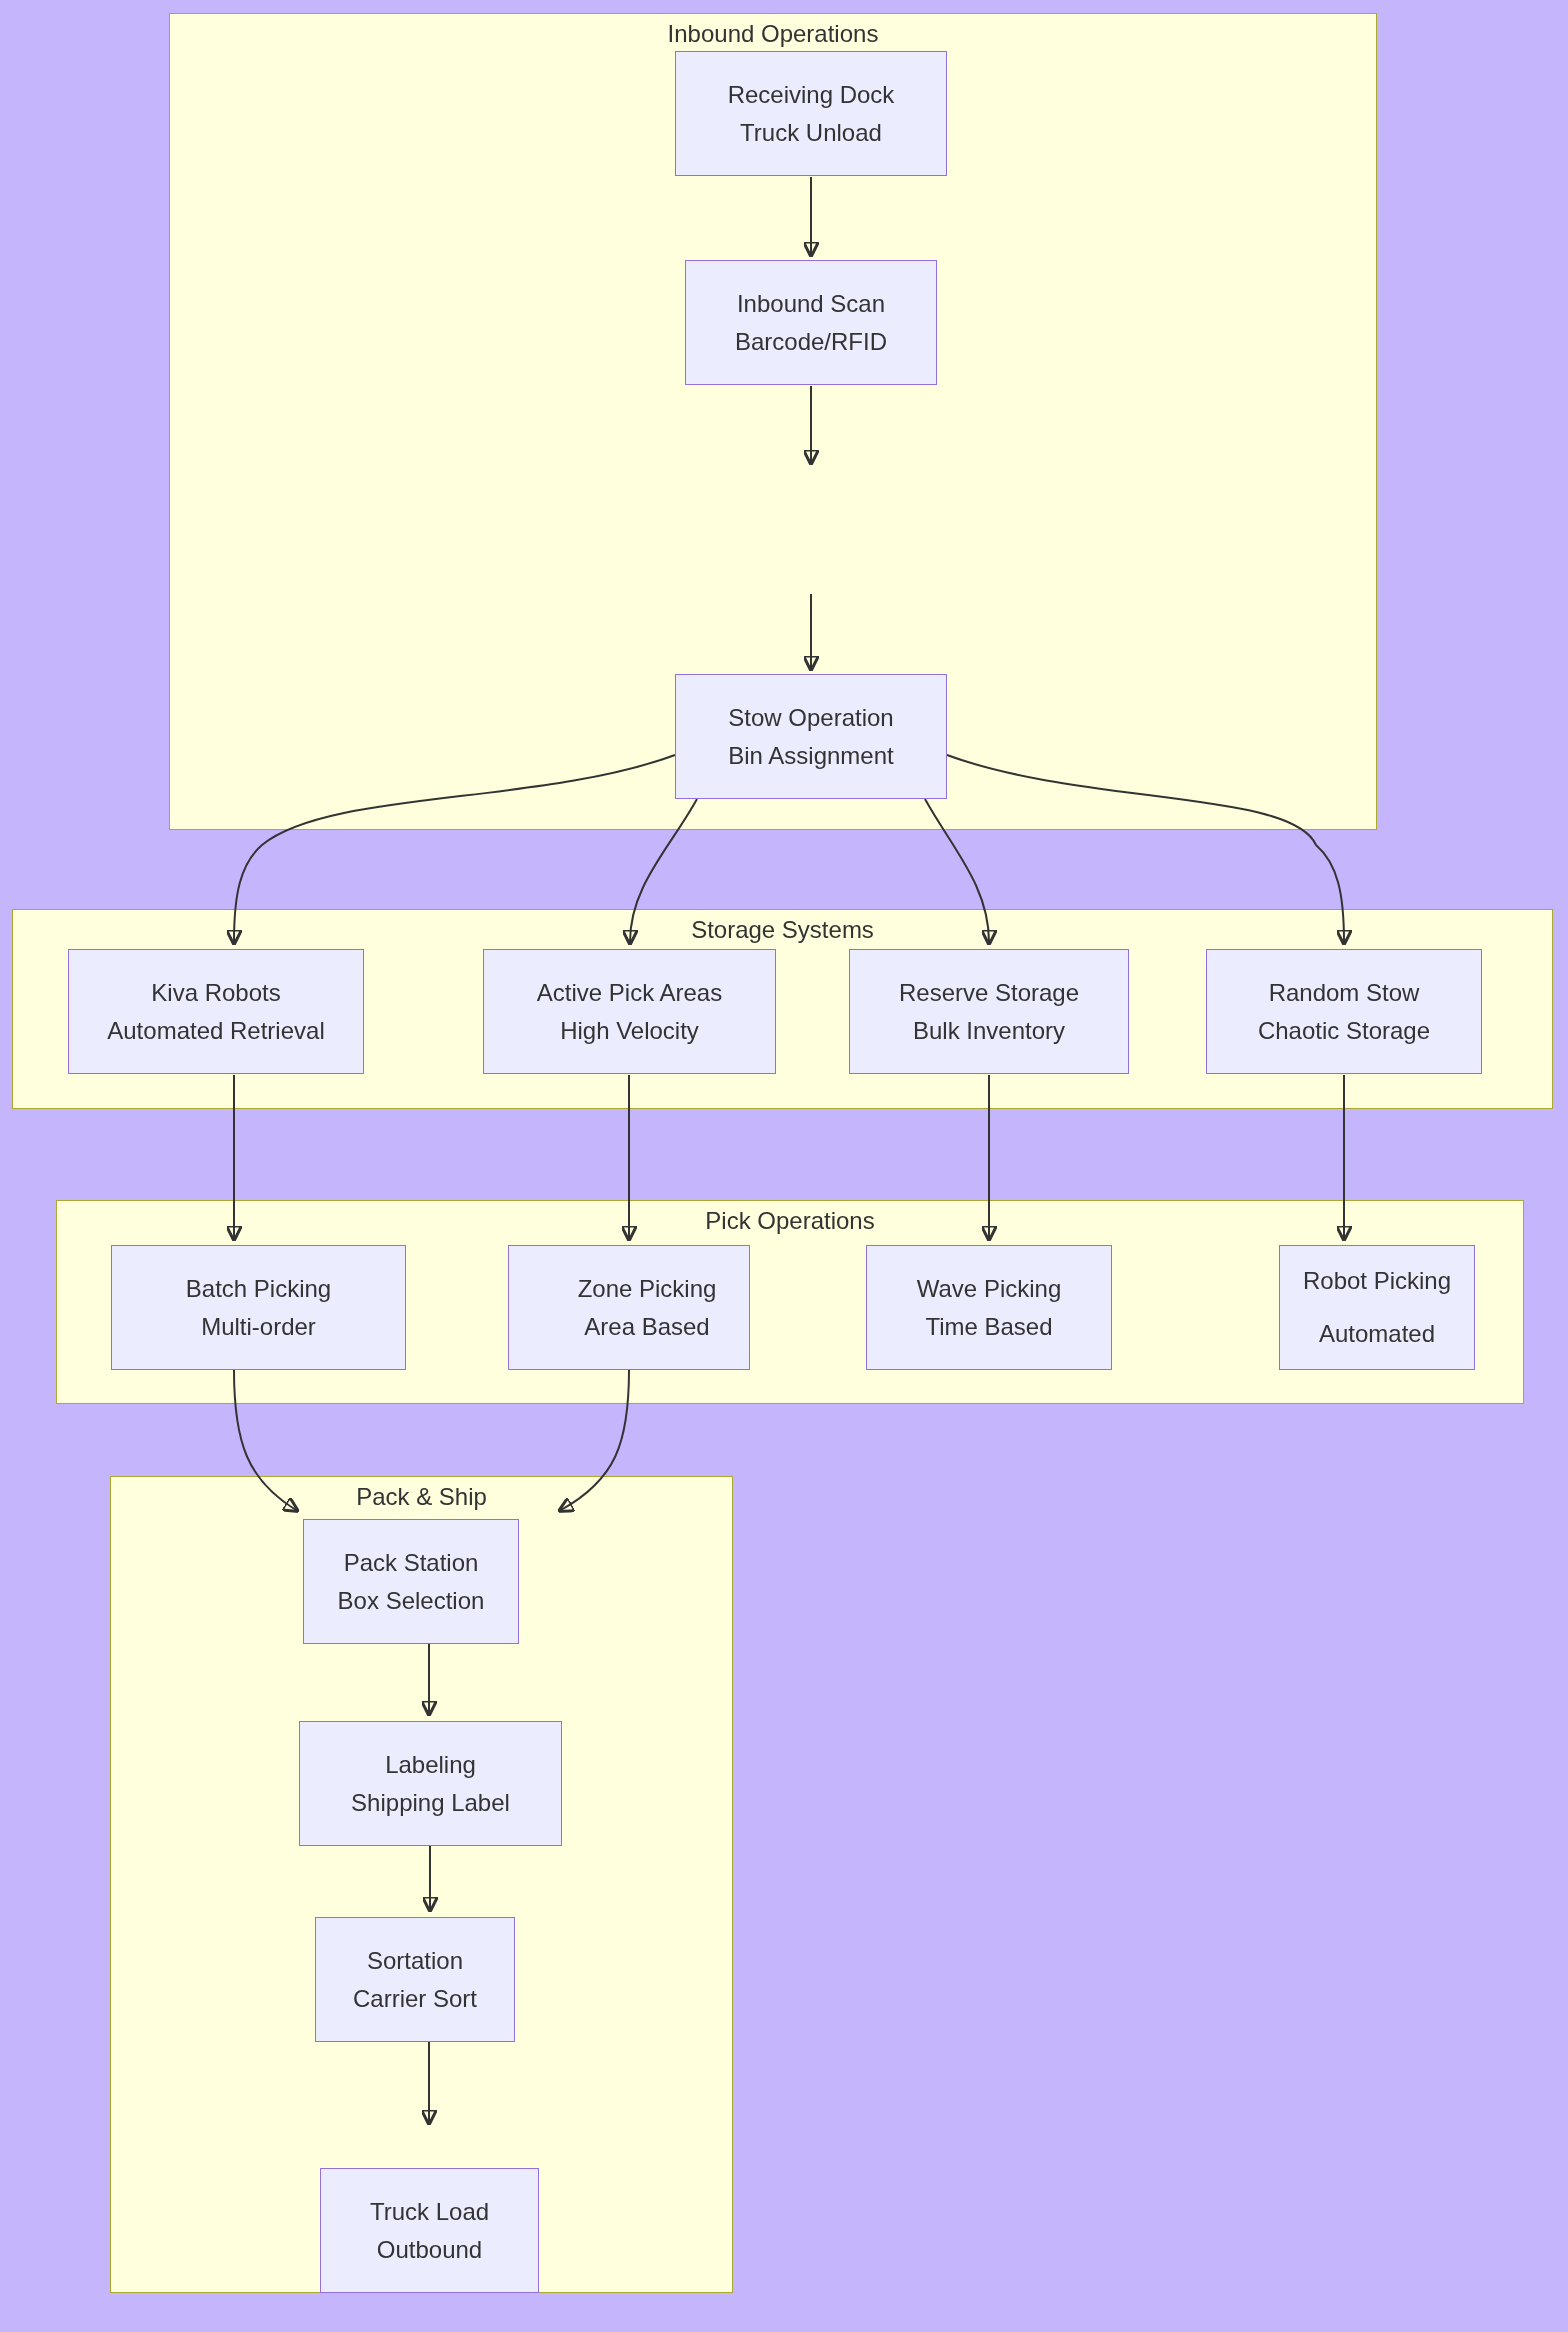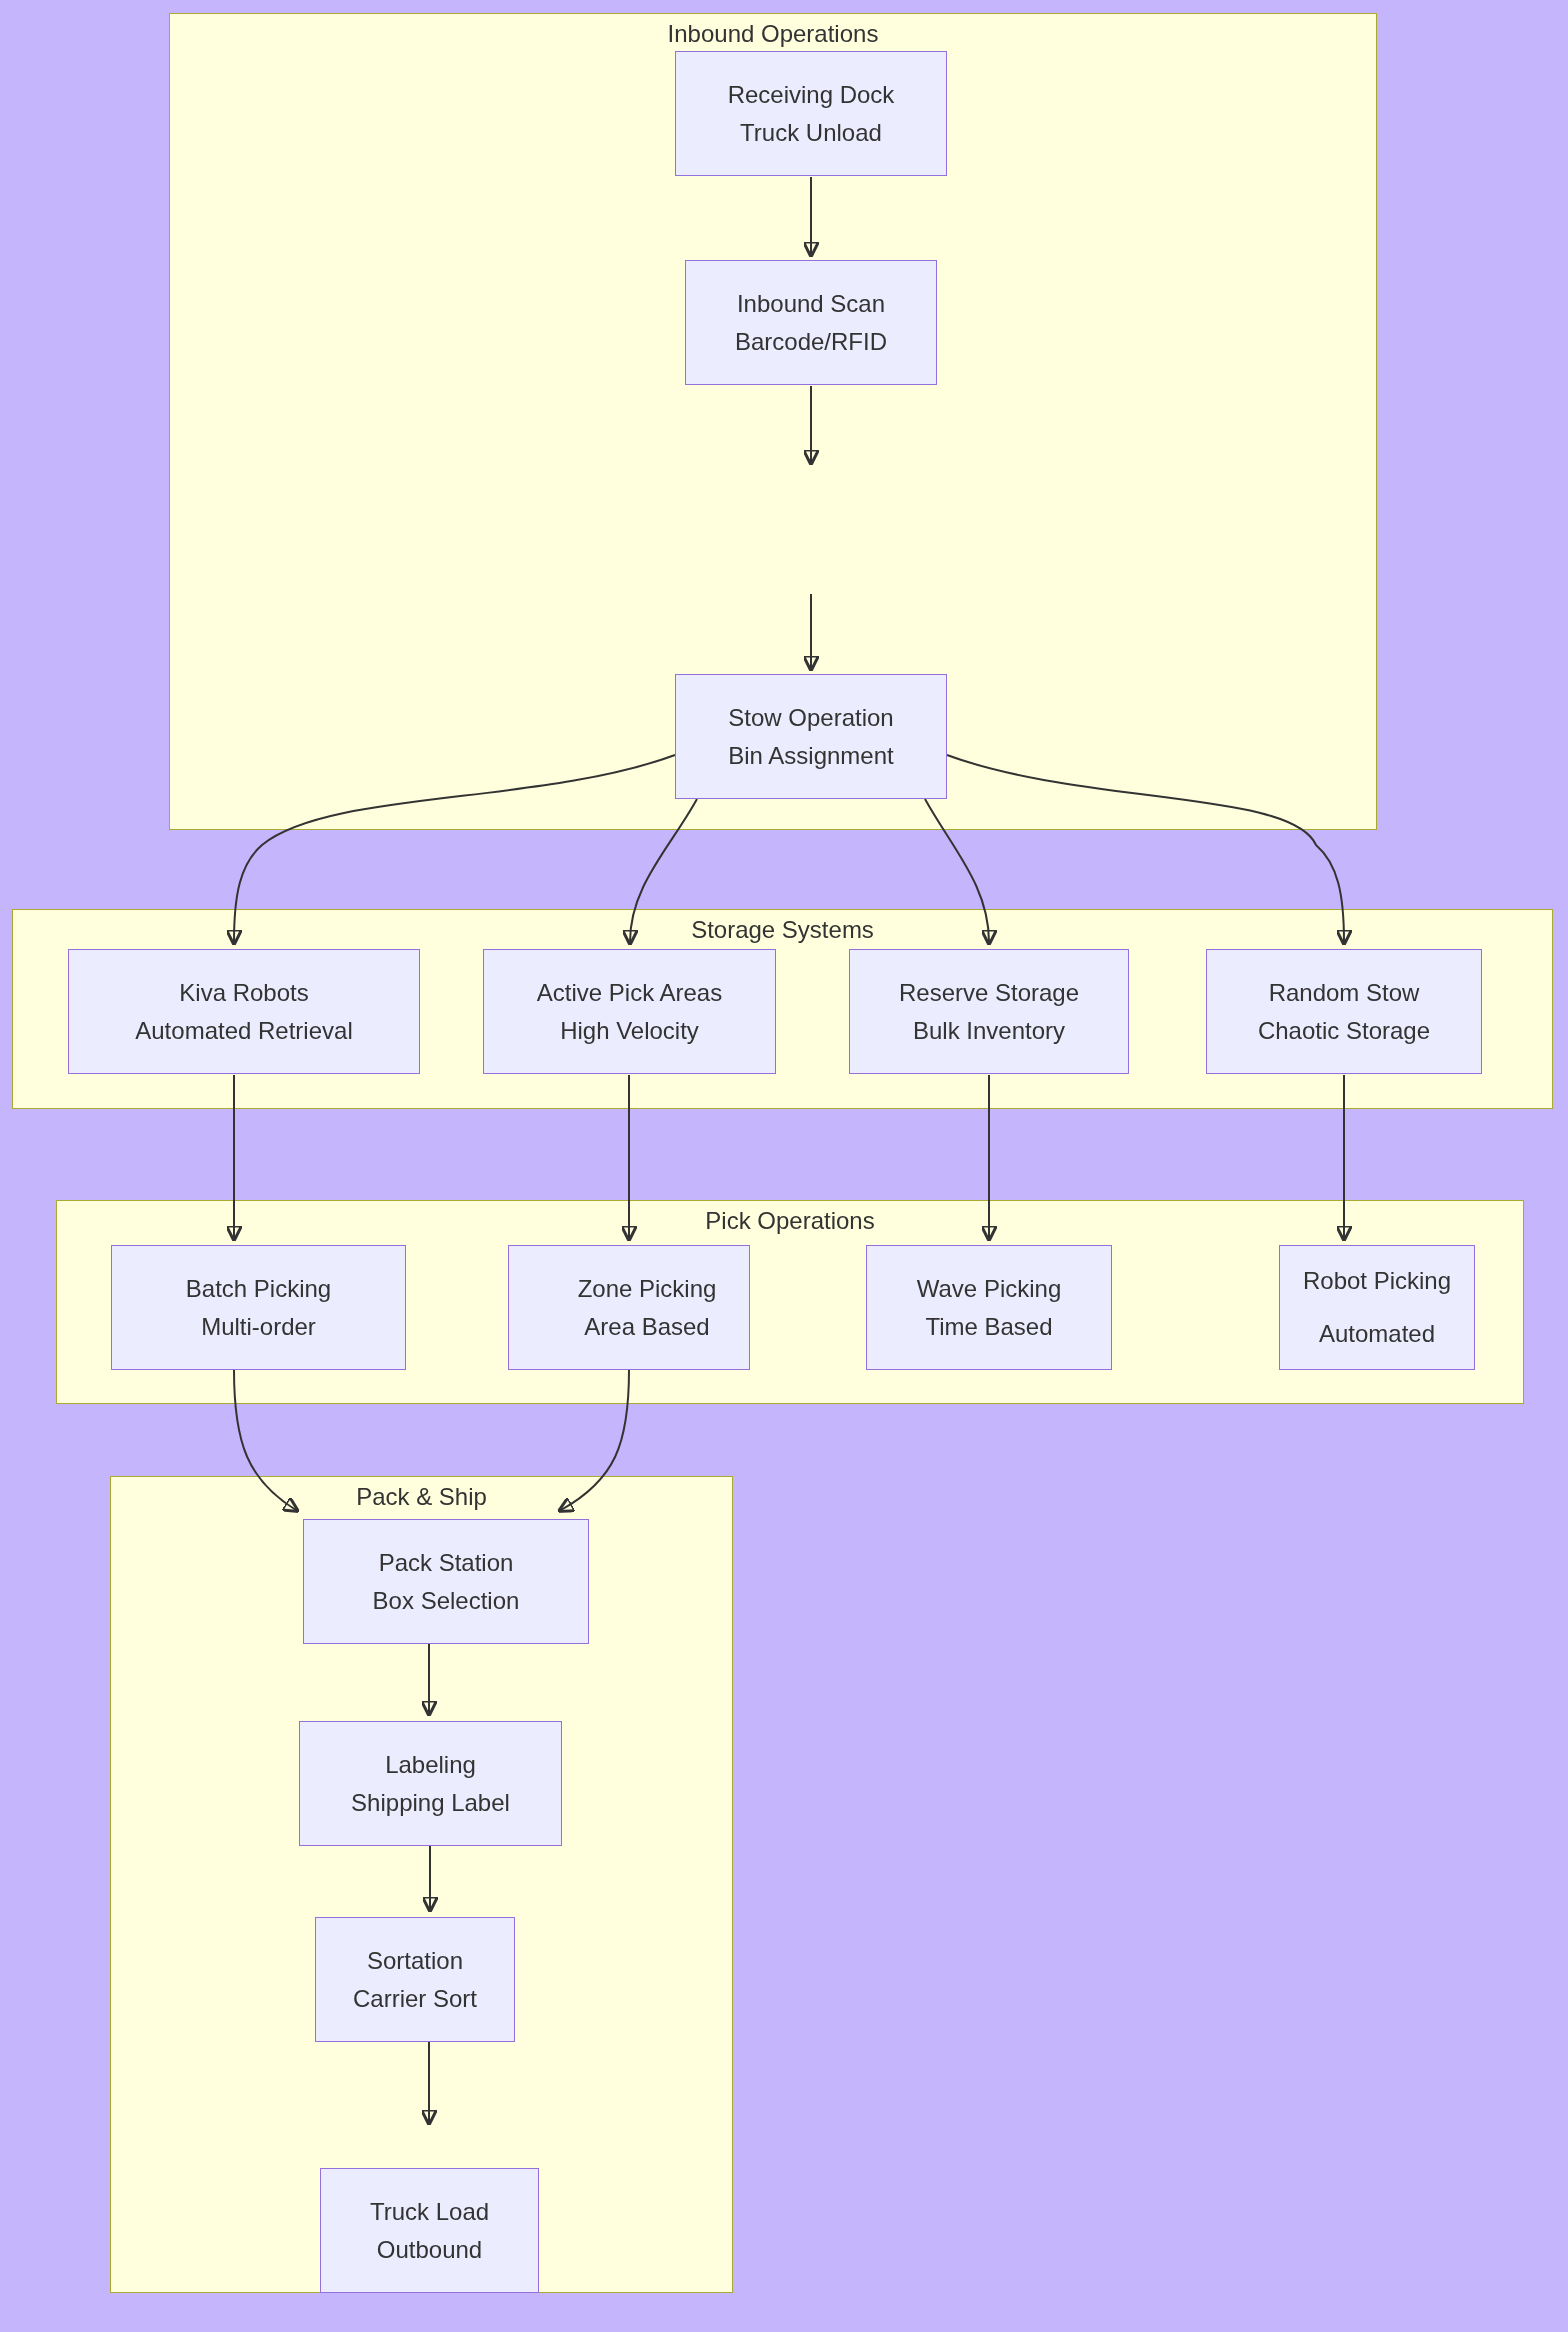--- a/index.html
+++ b/index.html
@@ -34,29 +34,29 @@
   #c-inbound{left:169px;top:13px;width:1208px;height:817px;}
   #c-storage{left:12px;top:909px;width:1541px;height:200px;}
   #c-pick{left:56px;top:1200px;width:1468px;height:204px;}
   #c-pack{left:110px;top:1476px;width:623px;height:817px;}
 
   
   #n-receiving{left:675px;top:51px;width:272px;}
   #n-scan{left:685px;top:260px;width:252px;}
   #n-quality{left:685px;top:468px;width:252px;}
   #n-stow{left:675px;top:674px;width:272px;}
-  #n-kiva{left:68px;top:949px;width:352px;}
+  #n-kiva{left:68px;top:949px;width:296px;}
   #n-active{left:483px;top:949px;width:293px;}
   #n-reserve{left:849px;top:949px;width:280px;}
   #n-random{left:1206px;top:949px;width:276px;}
   #n-batch{left:111px;top:1245px;width:295px;}
   #n-zone{left:508px;top:1245px;width:242px;padding-left:36px;}
   #n-wave{left:866px;top:1245px;width:246px;}
   #n-robot{left:1279px;top:1245px;width:196px;gap:15px;}
-  #n-pack{left:303px;top:1519px;width:286px;}
+  #n-pack{left:303px;top:1519px;width:216px;}
   #n-label{left:299px;top:1721px;width:263px;}
   #n-sort{left:315px;top:1917px;width:200px;}
   #n-truck{left:320px;top:2130px;width:219px;margin-top:38px;}
 </style>
 </head>
 <body>
 
 <div class="canvas">
 
   <div class="cluster" id="c-inbound">

